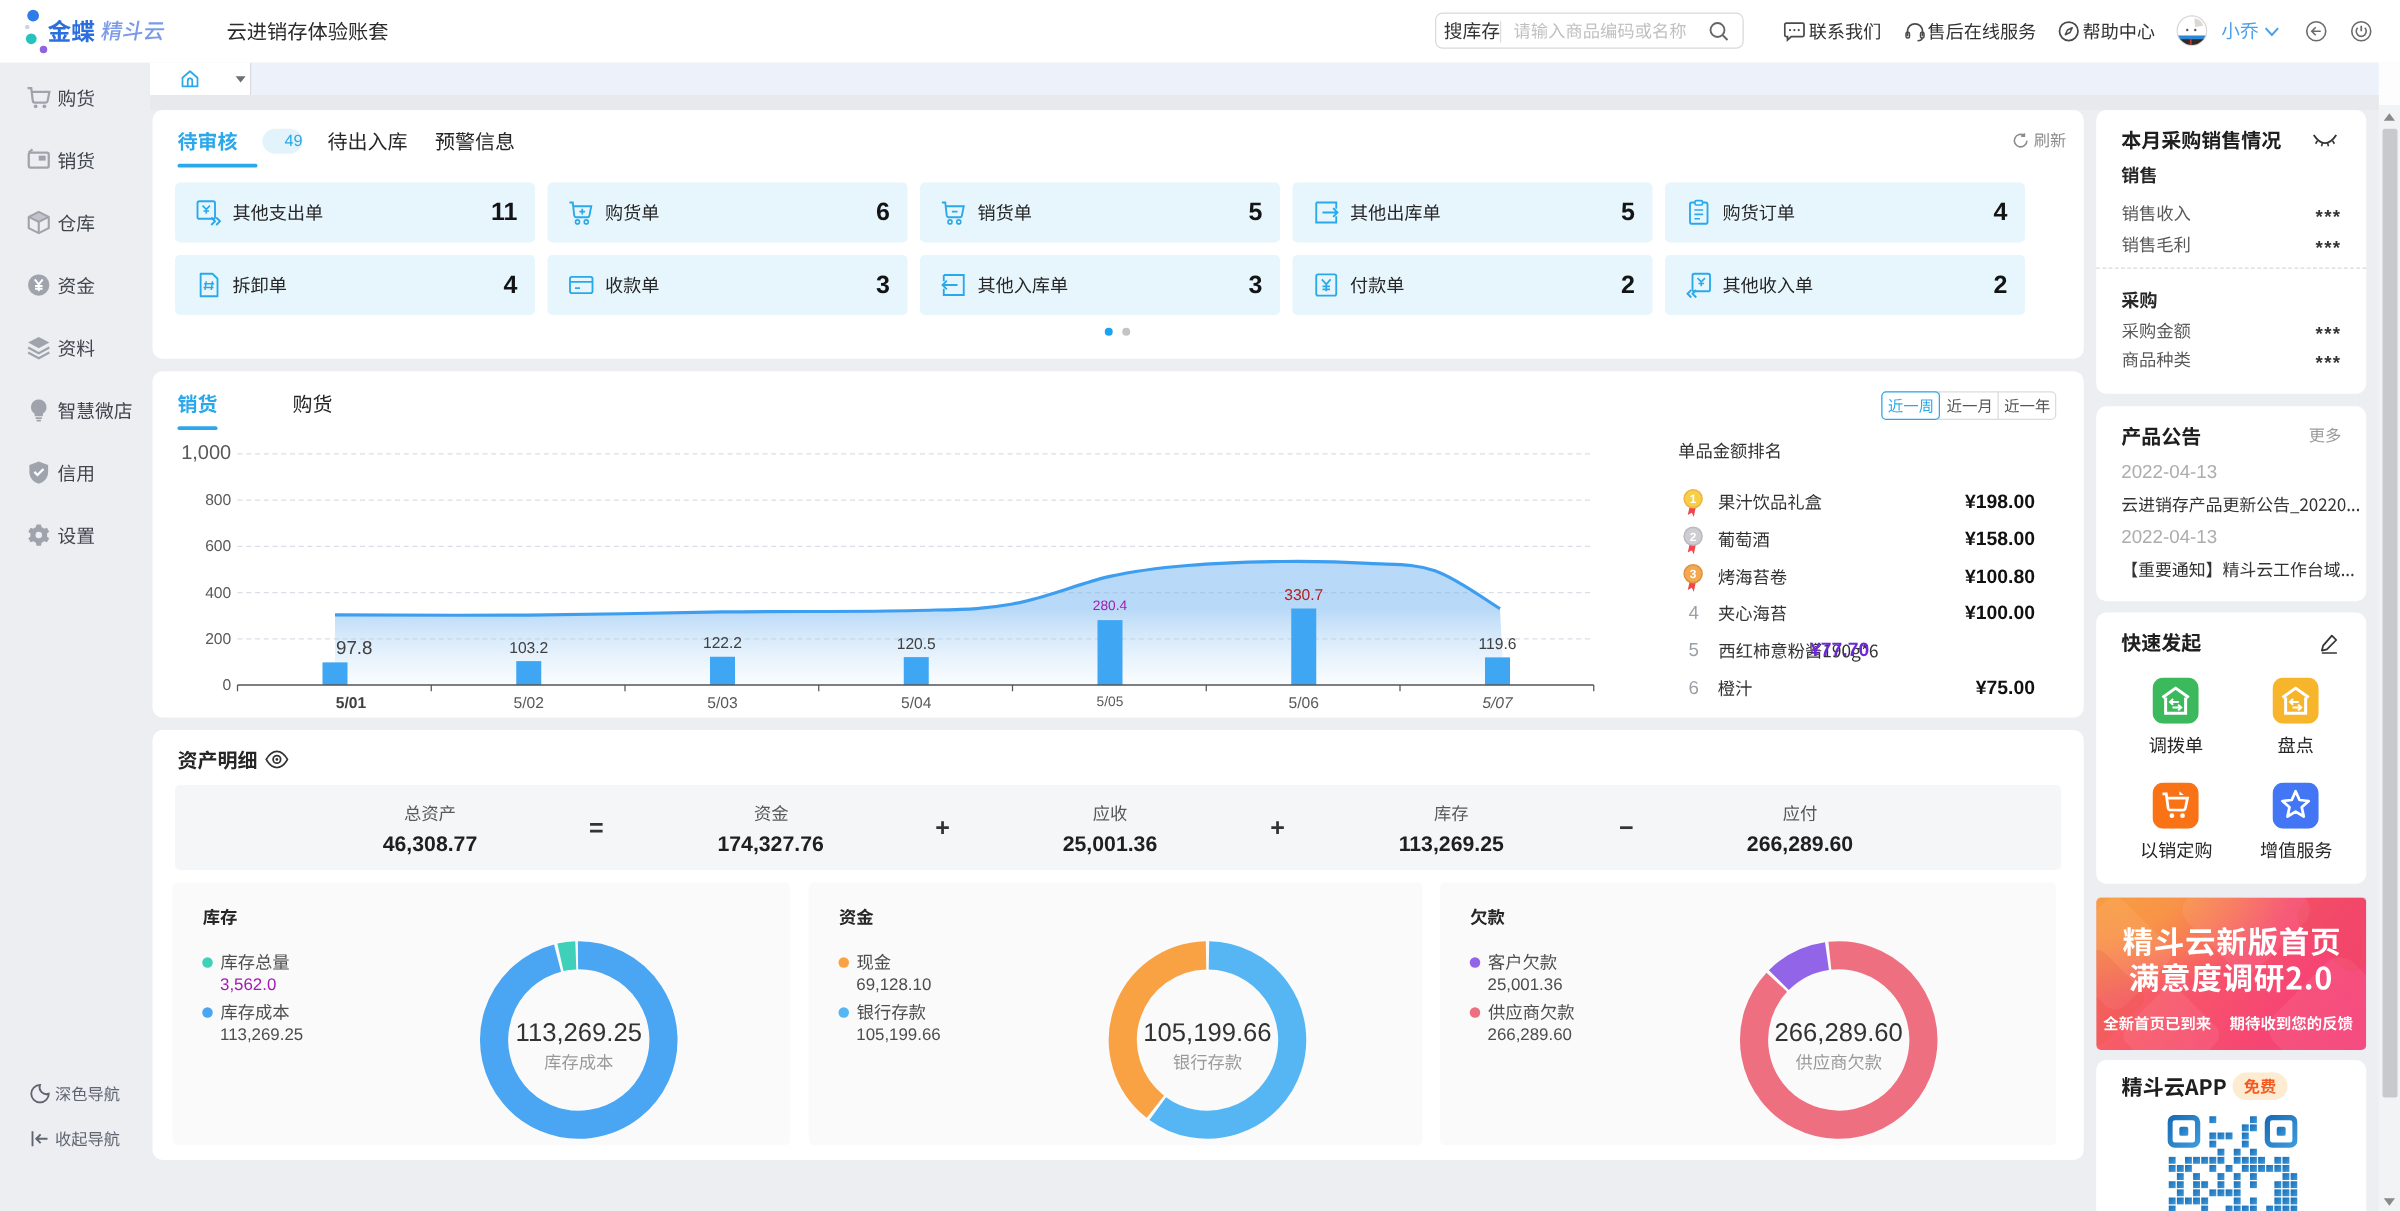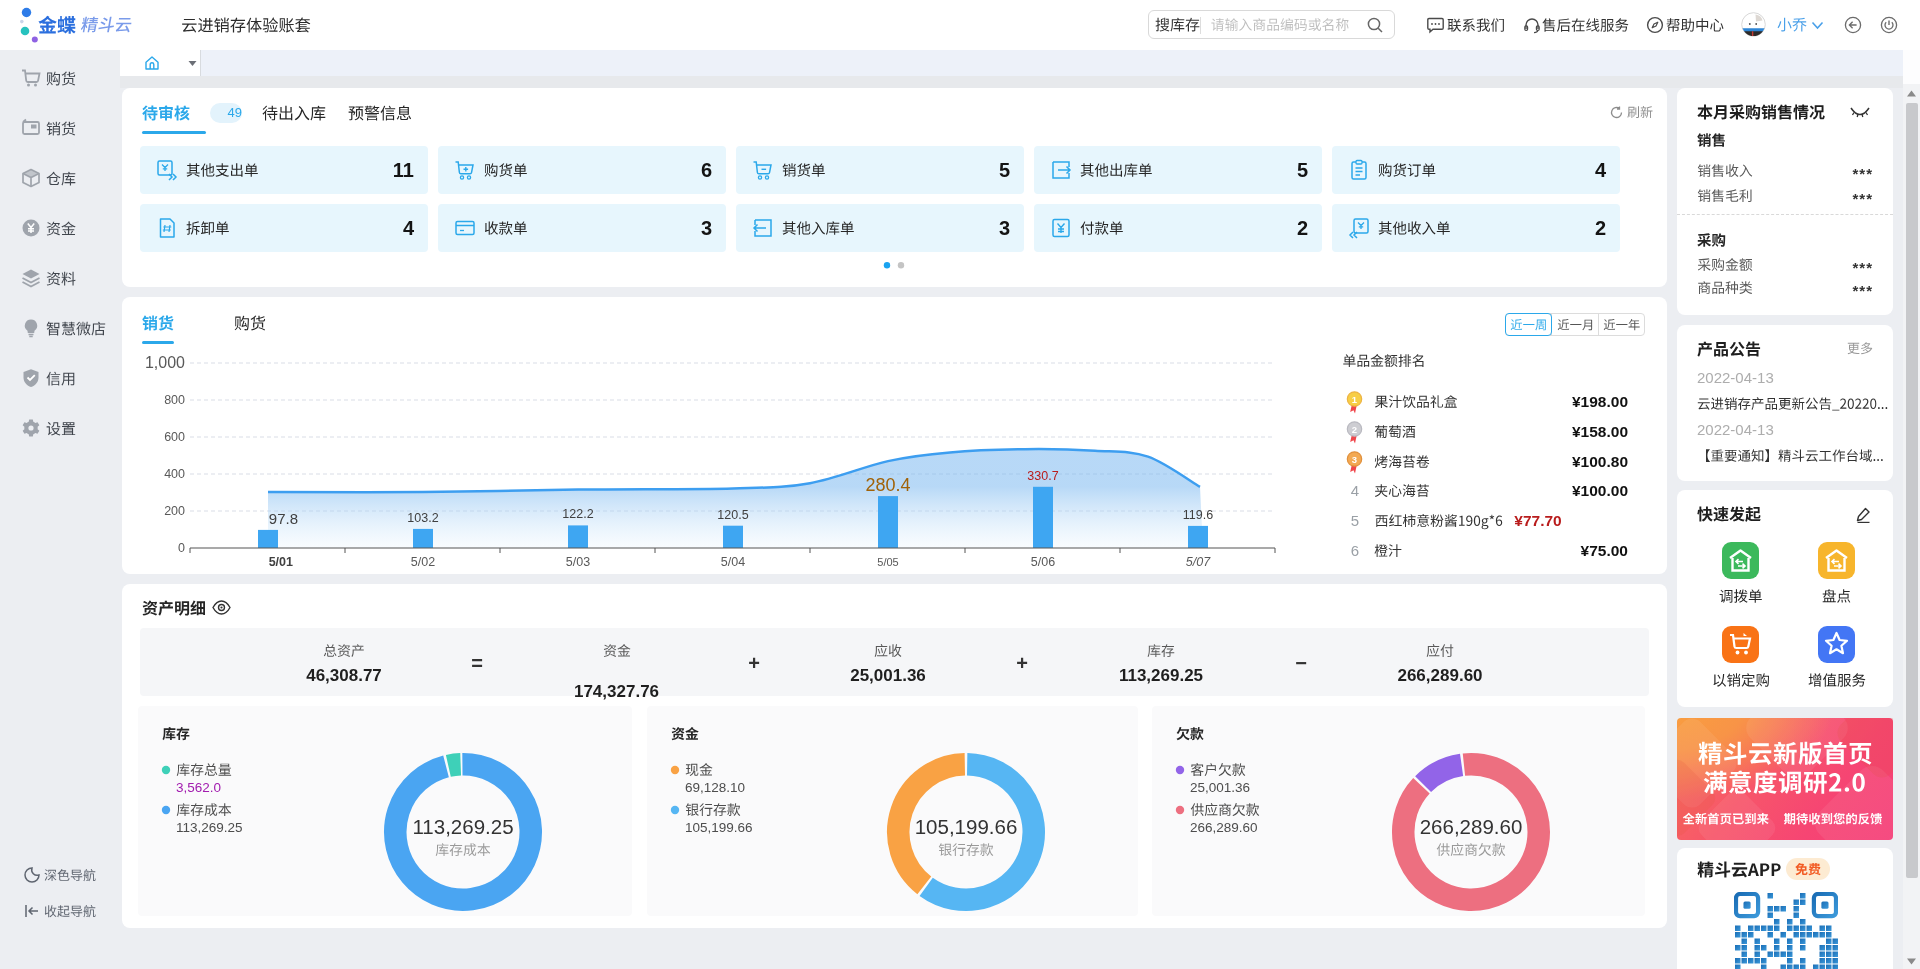--- a/index.html
+++ b/index.html
@@ -356,21 +356,21 @@
 <div style="position:absolute;left:398px;top:554px;width:50px;height:16px;line-height:16px;font-size:12.5px;color:#595959;text-align:center;">5/02</div>
 <div style="position:absolute;left:553px;top:554px;width:50px;height:16px;line-height:16px;font-size:12.5px;color:#595959;text-align:center;">5/03</div>
 <div style="position:absolute;left:708px;top:554px;width:50px;height:16px;line-height:16px;font-size:12.5px;color:#595959;text-align:center;">5/04</div>
 <div style="position:absolute;left:863px;top:554px;width:50px;height:16px;line-height:16px;font-size:11px;color:#595959;text-align:center;">5/05</div>
 <div style="position:absolute;left:1018px;top:554px;width:50px;height:16px;line-height:16px;font-size:12.5px;color:#595959;text-align:center;">5/06</div>
 <div style="position:absolute;left:1173px;top:554px;width:50px;height:16px;line-height:16px;font-size:12.5px;color:#595959;text-align:center;font-style:italic;">5/07</div>
 <div style="position:absolute;left:238px;top:510.90700000000004px;width:60px;height:16px;line-height:16px;font-size:15px;color:#404040;text-align:right;">97.8</div>
 <div style="position:absolute;left:393px;top:509.908px;width:60px;height:16px;line-height:16px;font-size:12.5px;color:#404040;text-align:center;">103.2</div>
 <div style="position:absolute;left:548px;top:506.39300000000003px;width:60px;height:16px;line-height:16px;font-size:12.5px;color:#404040;text-align:center;">122.2</div>
 <div style="position:absolute;left:703px;top:506.7075px;width:60px;height:16px;line-height:16px;font-size:12.5px;color:#404040;text-align:center;">120.5</div>
-<div style="position:absolute;left:858px;top:477.126px;width:60px;height:16px;line-height:16px;font-size:18px;color:#a16207;text-align:center;">280.4</div>
+<div style="position:absolute;left:858px;top:477.126px;width:60px;height:16px;line-height:16px;font-size:11px;color:#a21caf;text-align:center;">280.4</div>
 <div style="position:absolute;left:1013px;top:467.8205px;width:60px;height:16px;line-height:16px;font-size:12.5px;color:#b91c1c;text-align:center;">330.7</div>
 <div style="position:absolute;left:1168px;top:506.874px;width:60px;height:16px;line-height:16px;font-size:12.5px;color:#404040;text-align:center;">119.6</div>
 <svg style="position:absolute;left:1342.0px;top:352.0px;overflow:visible" width="86" height="18" viewBox="0 -14.0 86 18.2">
     <path fill="#333333" d="M3.1 -6.1H6.4V-4.6H3.1ZM7.5 -6.1H11V-4.6H7.5ZM3.1 -8.4H6.4V-7H3.1ZM7.5 -8.4H11V-7H7.5ZM9.9 -11.7C9.6 -11 9 -10 8.5 -9.3H5.1L5.7 -9.6C5.4 -10.2 4.8 -11.1 4.2 -11.7L3.3 -11.3C3.8 -10.7 4.4 -9.9 4.7 -9.3H2.1V-3.7H6.4V-2.4H0.8V-1.4H6.4V1.1H7.5V-1.4H13.3V-2.4H7.5V-3.7H12.1V-9.3H9.7C10.2 -9.9 10.6 -10.7 11.1 -11.3Z M18.2 -10.2H23.8V-7.5H18.2ZM17.2 -11.2V-6.5H24.9V-11.2ZM15.2 -5V1.1H16.2V0.4H19.1V1H20.1V-5ZM16.2 -0.7V-4H19.1V-0.7ZM21.7 -5V1.1H22.7V0.4H25.9V1H27V-5ZM22.7 -0.7V-4H25.9V-0.7Z M30.8 -3.1C31.3 -2.3 31.9 -1.1 32.1 -0.5L33 -0.9C32.8 -1.6 32.2 -2.6 31.6 -3.4ZM38.3 -3.4C37.9 -2.6 37.3 -1.5 36.8 -0.8L37.6 -0.5C38.1 -1.1 38.7 -2.1 39.3 -3ZM35 -11.9C33.7 -9.8 31.1 -8.2 28.4 -7.3C28.7 -7.1 29 -6.7 29.1 -6.3C29.9 -6.6 30.7 -7 31.4 -7.4V-6.6H34.4V-4.7H29.6V-3.7H34.4V-0.3H29V0.7H41.1V-0.3H35.5V-3.7H40.4V-4.7H35.5V-6.6H38.6V-7.5C39.4 -7 40.1 -6.7 40.9 -6.4C41 -6.7 41.4 -7.1 41.6 -7.3C39.5 -8 37 -9.4 35.6 -10.9L36 -11.5ZM38.4 -7.6H31.7C33 -8.3 34.1 -9.2 35 -10.2C36 -9.2 37.2 -8.3 38.4 -7.6Z M51.7 -6.9C51.6 -2.6 51.5 -0.6 48.4 0.4C48.6 0.6 48.8 0.9 48.9 1.2C52.2 -0 52.6 -2.3 52.6 -6.9ZM52.3 -1.2C53.3 -0.5 54.4 0.5 55 1.1L55.6 0.3C55 -0.2 53.8 -1.2 52.9 -1.8ZM49.4 -8.5V-1.9H50.3V-7.7H53.9V-2H54.8V-8.5H52.2C52.4 -9 52.6 -9.5 52.8 -10H55.3V-10.9H49.2V-10H51.8C51.7 -9.5 51.5 -9 51.3 -8.5ZM45 -11.5C45.2 -11.2 45.4 -10.8 45.6 -10.4H42.9V-8.3H43.8V-9.5H48V-8.3H49V-10.4H46.7C46.5 -10.8 46.2 -11.3 45.9 -11.7ZM43.8 -3.3V1H44.7V0.6H47.2V1H48.1V-3.3ZM44.7 -0.3V-2.4H47.2V-0.3ZM44.1 -5.8 45.1 -5.3C44.4 -4.7 43.5 -4.3 42.5 -4C42.7 -3.8 42.9 -3.3 43 -3C44 -3.4 45.1 -4 46 -4.8C46.9 -4.3 47.8 -3.8 48.3 -3.4L49 -4.1C48.5 -4.5 47.6 -5 46.7 -5.4C47.4 -6.1 48 -6.9 48.4 -7.8L47.9 -8.1L47.6 -8.1H45.5C45.7 -8.4 45.8 -8.7 45.9 -8.9L45 -9.1C44.6 -8.1 43.8 -7 42.6 -6.2C42.8 -6.1 43 -5.8 43.2 -5.6C43.9 -6.1 44.5 -6.7 44.9 -7.3H47.1C46.8 -6.8 46.4 -6.3 45.9 -5.9L44.8 -6.5Z M58.5 -11.8V-8.9H56.8V-8H58.5V-4.9L56.6 -4.4L56.8 -3.3L58.5 -3.8V-0.2C58.5 -0 58.5 0 58.3 0.1C58.2 0.1 57.6 0.1 57 0C57.2 0.3 57.3 0.7 57.3 1C58.2 1 58.7 1 59.1 0.8C59.4 0.7 59.6 0.4 59.6 -0.2V-4.1L61.2 -4.6L61.1 -5.6L59.6 -5.2V-8H61.1V-8.9H59.6V-11.8ZM61.3 -3.5V-2.6H63.7V1.1H64.7V-11.7H63.7V-9.4H61.6V-8.4H63.7V-6.5H61.7V-5.5H63.7V-3.5ZM66 -11.7V1.1H67V-2.5H69.5V-3.5H67V-5.5H69.2V-6.5H67V-8.4H69.3V-9.4H67V-11.7Z M73.7 -7.4C74.4 -6.9 75.2 -6.2 75.8 -5.7C74.2 -4.8 72.4 -4.2 70.7 -3.8C70.9 -3.6 71.1 -3.1 71.2 -2.9C72 -3 72.8 -3.3 73.5 -3.5V1.1H74.6V0.4H80.8V1.1H81.9V-4.8H76.3C78.6 -6 80.7 -7.7 81.8 -10L81.1 -10.4L80.9 -10.4H76C76.3 -10.8 76.6 -11.2 76.9 -11.6L75.7 -11.8C74.9 -10.5 73.3 -8.9 71 -7.8C71.2 -7.6 71.6 -7.3 71.7 -7C73 -7.7 74.1 -8.5 75.1 -9.4H80.3C79.4 -8.2 78.2 -7.1 76.8 -6.2C76.2 -6.8 75.2 -7.5 74.5 -8ZM80.8 -0.6H74.6V-3.8H80.8Z"></path>
   </svg>
 <svg class="abs" style="left:1344px;top:391.0px" width="22" height="23" viewBox="0 0 22 23">
     <path d="M8 13 L6.2 21 L9.5 19.2 L11 22.5 L13 13 Z" fill="#F0474C"></path>
     <circle cx="10.5" cy="8" r="7.2" fill="#F7CE46" stroke="#EDB344" stroke-width="1.2"></circle>
     <text x="10.5" y="11.5" font-size="9.5" font-weight="bold" fill="#fff" text-anchor="middle" font-family="Liberation Sans">1</text>
   </svg>
@@ -398,21 +398,21 @@
 <div style="position:absolute;left:1448px;top:452.6px;width:180px;height:18px;line-height:18px;font-size:15.5px;font-weight:bold;color:#111;text-align:right;">¥100.80</div>
 <div style="position:absolute;left:1344px;top:482.4px;width:22px;height:18px;line-height:18px;font-size:15px;color:#9AA0A6;text-align:center;">4</div>
 <svg style="position:absolute;left:1374.0px;top:482.4px;overflow:visible" width="58" height="18" viewBox="0 -14.0 58 18.2">
     <path fill="#333333" d="M2.5 -8C3 -7.2 3.5 -6 3.6 -5.3L4.6 -5.6C4.5 -6.3 4 -7.4 3.4 -8.3ZM10.3 -8.3C10 -7.5 9.3 -6.3 8.8 -5.6L9.6 -5.3C10.2 -6 10.8 -7.1 11.4 -8ZM6.5 -11.7V-9.7H1.3V-8.6H6.5C6.5 -7.3 6.4 -6.2 6.2 -5.1H0.8V-4.1H5.9C5.2 -2 3.7 -0.6 0.6 0.2C0.9 0.4 1.2 0.9 1.3 1.1C4.7 0.1 6.2 -1.5 7 -3.9C8.1 -1.4 9.9 0.3 12.7 1.1C12.8 0.8 13.1 0.3 13.4 0.1C10.8 -0.5 9 -2 8 -4.1H13.2V-5.1H7.3C7.5 -6.2 7.6 -7.4 7.6 -8.6H12.7V-9.7H7.6L7.6 -11.7Z M18.1 -7.9V-0.9C18.1 0.5 18.6 0.9 20.1 0.9C20.4 0.9 22.6 0.9 22.9 0.9C24.5 0.9 24.8 0.1 25 -2.6C24.7 -2.7 24.2 -2.9 24 -3.1C23.9 -0.6 23.7 -0.1 22.9 -0.1C22.4 -0.1 20.6 -0.1 20.2 -0.1C19.4 -0.1 19.2 -0.3 19.2 -0.9V-7.9ZM15.9 -6.8C15.7 -5.1 15.2 -2.9 14.6 -1.5L15.7 -1.1C16.3 -2.6 16.7 -4.9 16.9 -6.6ZM24.7 -6.8C25.4 -5.1 26.2 -2.9 26.5 -1.5L27.5 -1.9C27.2 -3.3 26.4 -5.5 25.6 -7.2ZM18.8 -10.6C20.1 -9.6 21.8 -8.3 22.6 -7.4L23.3 -8.2C22.5 -9.1 20.8 -10.4 19.5 -11.3Z M29.3 -10.8C30.2 -10.4 31.2 -9.8 31.8 -9.4L32.4 -10.2C31.8 -10.6 30.8 -11.2 29.9 -11.6ZM28.6 -6.8C29.4 -6.4 30.4 -5.8 30.9 -5.3L31.5 -6.1C31 -6.6 30 -7.1 29.2 -7.5ZM29 0.3 29.9 0.9C30.5 -0.4 31.2 -2.2 31.8 -3.7L30.9 -4.3C30.4 -2.6 29.6 -0.8 29 0.3ZM35.8 -6.6C36.4 -6.1 37 -5.5 37.4 -5H34.4L34.6 -7H39.5L39.4 -5H37.4L38 -5.4C37.7 -5.9 37 -6.5 36.4 -7ZM32 -5V-4H33.3C33.1 -2.9 32.9 -1.8 32.8 -0.9H39C38.9 -0.5 38.8 -0.2 38.7 -0.1C38.6 0.1 38.4 0.1 38.2 0.1C37.9 0.1 37.2 0.1 36.5 0.1C36.7 0.3 36.8 0.7 36.8 1C37.5 1 38.2 1 38.6 1C39 0.9 39.3 0.8 39.6 0.5C39.7 0.2 39.9 -0.2 40 -0.9H41.1V-1.8H40.2C40.2 -2.4 40.3 -3.1 40.3 -4H41.5V-5H40.4L40.5 -7.4C40.5 -7.5 40.5 -7.9 40.5 -7.9H33.8C33.7 -7 33.6 -6 33.4 -5ZM34.3 -4H39.3C39.3 -3.1 39.2 -2.4 39.2 -1.8H34ZM35.4 -3.6C36 -3.1 36.8 -2.3 37.1 -1.8L37.7 -2.3C37.4 -2.8 36.7 -3.5 36 -4ZM34.2 -11.8C33.7 -10.1 32.8 -8.5 31.8 -7.4C32.1 -7.3 32.5 -7 32.7 -6.9C33.3 -7.5 33.8 -8.3 34.2 -9.2H41.1V-10.2H34.7C34.9 -10.6 35.1 -11.1 35.2 -11.5Z M50.9 -11.8V-10.5H47.1V-11.8H46V-10.5H42.9V-9.5H46V-8.4H47.1V-9.5H50.9V-8.4H51.9V-9.5H55.2V-10.5H51.9V-11.8ZM44.6 -3.7V1.1H45.6V0.4H52.6V1.1H53.6V-3.7ZM45.6 -0.5V-2.7H52.6V-0.5ZM43.9 -4.4 44 -4.4C44.5 -4.6 45.3 -4.7 53 -5.1C53.4 -4.7 53.7 -4.4 53.9 -4L54.7 -4.7C54 -5.7 52.4 -7.1 51 -8.1L50.3 -7.5C50.9 -7.1 51.5 -6.5 52.1 -6L45.8 -5.6C46.9 -6.3 47.9 -7.2 48.9 -8.1L48 -8.7C46.8 -7.5 45.2 -6.3 44.7 -6C44.3 -5.7 43.9 -5.5 43.6 -5.4C43.8 -5.2 43.9 -4.6 43.9 -4.4Z"></path>
   </svg>
 <div style="position:absolute;left:1448px;top:482.4px;width:180px;height:18px;line-height:18px;font-size:15.5px;font-weight:bold;color:#111;text-align:right;">¥100.00</div>
 <div style="position:absolute;left:1344px;top:512.2px;width:22px;height:18px;line-height:18px;font-size:15px;color:#9AA0A6;text-align:center;">5</div>
 <svg style="position:absolute;left:1374.0px;top:512.2px;overflow:visible" width="132" height="18" viewBox="0 -14.0 132 18.2">
     <path fill="#333333" d="M0.8 -10.8V-9.8H5V-7.8H1.6V1.1H2.6V0.2H11.5V1H12.5V-7.8H9V-9.8H13.1V-10.8ZM2.6 -0.8V-3.4C2.8 -3.3 3.1 -2.9 3.2 -2.7C5.3 -3.7 5.9 -5.3 5.9 -6.8H8V-4.6C8 -3.5 8.2 -3.2 9.4 -3.2C9.6 -3.2 11 -3.2 11.3 -3.2H11.5V-0.8ZM2.6 -3.4V-6.8H5C4.9 -5.6 4.5 -4.3 2.6 -3.4ZM5.9 -7.8V-9.8H8V-7.8ZM9 -6.8H11.5V-4.2C11.4 -4.2 11.4 -4.2 11.2 -4.2C10.9 -4.2 9.7 -4.2 9.5 -4.2C9 -4.2 9 -4.2 9 -4.6Z M14.5 -0.7 14.7 0.4C16.1 0 17.9 -0.4 19.6 -0.7L19.5 -1.7C17.7 -1.3 15.8 -1 14.5 -0.7ZM14.8 -5.9C15.1 -6 15.4 -6.1 17.2 -6.3C16.6 -5.5 16 -4.8 15.7 -4.5C15.2 -4 14.9 -3.7 14.6 -3.6C14.7 -3.3 14.9 -2.8 14.9 -2.6C15.2 -2.7 15.8 -2.9 19.6 -3.5C19.6 -3.7 19.6 -4.1 19.6 -4.4L16.5 -3.9C17.7 -5.2 18.8 -6.7 19.8 -8.2L18.9 -8.8C18.6 -8.3 18.3 -7.8 17.9 -7.3L16 -7.1C16.9 -8.3 17.8 -9.9 18.5 -11.3L17.4 -11.8C16.8 -10.1 15.7 -8.3 15.3 -7.8C15 -7.4 14.7 -7 14.5 -7C14.6 -6.7 14.8 -6.2 14.8 -5.9ZM19.7 -0.8V0.2H27.4V-0.8H24.1V-9.4H27.1V-10.4H19.9V-9.4H23V-0.8Z M34 -7V-0.9H35.1V-6H36.9V1.1H37.9V-6H39.9V-2.1C39.9 -2 39.9 -1.9 39.7 -1.9C39.6 -1.9 39.1 -1.9 38.5 -1.9C38.6 -1.7 38.8 -1.2 38.8 -1C39.6 -1 40.2 -1 40.5 -1.1C40.9 -1.3 40.9 -1.6 40.9 -2.1V-7H37.9V-8.8H41.4V-9.8H38L38.2 -9.9C38 -10.4 37.5 -11.2 37.1 -11.8L36.1 -11.5C36.5 -11 36.9 -10.3 37.1 -9.8H33.5V-8.8H36.9V-7ZM30.6 -11.8V-9H28.6V-8.1H30.4C30.1 -6.1 29.3 -3.9 28.5 -2.6C28.7 -2.3 28.9 -1.8 29.1 -1.5C29.6 -2.5 30.2 -3.9 30.6 -5.5V1.1H31.6V-6.1C32 -5.3 32.5 -4.4 32.7 -3.9L33.3 -4.7C33.1 -5.2 32 -6.8 31.6 -7.5V-8.1H33.2V-9H31.6V-11.8Z M46.2 -2.1V-0.3C46.2 0.7 46.5 1 48 1C48.3 1 50.3 1 50.6 1C51.8 1 52.1 0.6 52.2 -1C51.9 -1 51.5 -1.1 51.3 -1.3C51.2 -0.1 51.1 0.1 50.5 0.1C50.1 0.1 48.4 0.1 48 0.1C47.3 0.1 47.2 0.1 47.2 -0.3V-2.1ZM52.4 -2C53.1 -1.2 53.9 -0.2 54.2 0.5L55 0.1C54.7 -0.6 53.9 -1.6 53.2 -2.3ZM44.5 -2.2C44.2 -1.4 43.6 -0.4 42.9 0.2L43.7 0.8C44.4 0.1 45 -1 45.4 -1.8ZM45.7 -4.5H52.4V-3.5H45.7ZM45.7 -6.2H52.4V-5.2H45.7ZM44.7 -6.9V-2.8H48.2L47.7 -2.4C48.5 -1.9 49.4 -1.2 49.9 -0.8L50.6 -1.4C50.1 -1.9 49.3 -2.4 48.6 -2.8H53.4V-6.9ZM46.7 -9.9H51.3C51.1 -9.5 50.8 -8.9 50.6 -8.5H47.3C47.2 -8.9 47 -9.4 46.7 -9.9ZM48.2 -11.6C48.4 -11.4 48.5 -11 48.7 -10.7H43.7V-9.9H46.6L45.8 -9.7C46 -9.3 46.2 -8.8 46.3 -8.5H43V-7.6H55.1V-8.5H51.7C51.9 -8.8 52.1 -9.3 52.3 -9.7L51.5 -9.9H54.3V-10.7H49.9C49.7 -11.1 49.4 -11.6 49.2 -11.9Z M67 -11.5 66.1 -11.3C66.6 -8.8 67.3 -7.1 68.8 -5.7C69 -6 69.3 -6.3 69.6 -6.5C68.2 -7.8 67.5 -9.2 67 -11.5ZM56.7 -10.6C57 -9.6 57.3 -8.4 57.4 -7.6L58.3 -7.8C58.1 -8.6 57.8 -9.8 57.5 -10.8ZM61 -10.9C60.8 -10 60.4 -8.6 60 -7.8L60.7 -7.5C61.1 -8.3 61.5 -9.6 61.9 -10.6ZM56.6 -6.9V-6H58.5C58.1 -4.5 57.2 -2.8 56.4 -1.8C56.6 -1.6 56.9 -1.1 57 -0.8C57.6 -1.6 58.3 -2.9 58.8 -4.3V1.1H59.8V-4.1C60.2 -3.5 60.8 -2.6 61.1 -2.2L61.7 -3C61.5 -3.4 60.2 -4.8 59.8 -5.3V-6H61.6V-6.5C61.8 -6.2 61.9 -5.8 62 -5.6C62.2 -5.7 62.3 -5.8 62.5 -6V-5.2H64.1C63.9 -2.6 63.1 -0.7 61.3 0.3C61.5 0.5 61.9 0.9 62 1.1C63.9 -0.2 64.8 -2.2 65.2 -5.2H67.2C67.1 -1.8 66.9 -0.5 66.6 -0.1C66.5 0 66.3 0.1 66.1 0.1C65.9 0.1 65.3 0 64.7 -0C64.9 0.3 65 0.7 65 1C65.6 1 66.2 1 66.6 1C67 0.9 67.2 0.8 67.5 0.5C67.9 0 68.1 -1.5 68.3 -5.7C68.3 -5.9 68.3 -6.2 68.3 -6.2H62.7C63.9 -7.5 64.6 -9.2 64.9 -11.3L64 -11.4C63.6 -9.4 62.9 -7.7 61.6 -6.6V-6.9H59.8V-11.8H58.8V-6.9Z M71.2 -10.8C71.8 -10.2 72.5 -9.4 72.8 -8.9L73.5 -9.4C73.2 -9.9 72.5 -10.7 71.9 -11.2ZM71.7 -4.2V1.1H72.7V0.5H81.3V1.1H82.3V-4.2H78.7V-4.9H83.2V-5.7H70.9V-4.9H75.2V-4.2ZM72.7 -0.1V-0.7H81.3V-0.1ZM72.7 -1.3V-3.4H75.2C75 -3 74.5 -2.5 72.9 -2.3C73.1 -2.1 73.3 -1.8 73.4 -1.7C75.3 -2 75.9 -2.7 76 -3.4H77.8V-2.8C77.8 -2.1 78.1 -1.9 79.1 -1.9C79.3 -1.9 80.8 -1.9 81.1 -1.9L81.3 -2V-1.3ZM76.1 -4.9H77.8V-4.2H76.1ZM81.3 -2.6C81.3 -2.5 81.2 -2.5 80.9 -2.5C80.7 -2.5 79.4 -2.5 79.2 -2.5C78.8 -2.5 78.7 -2.6 78.7 -2.8V-3.4H81.3ZM78.5 -11.8C77.9 -10.8 76.8 -9.7 75.6 -9C75.8 -8.8 76.1 -8.5 76.2 -8.3C76.9 -8.7 77.5 -9.3 78.1 -9.9H82C81.5 -9 80.7 -8.3 79.8 -7.9C79.4 -8.3 78.8 -8.9 78.4 -9.3L77.6 -8.9C78.1 -8.5 78.6 -8 78.9 -7.5C78 -7.2 76.9 -7.1 75.6 -7C75.8 -6.8 76 -6.3 76.1 -6.1C79.6 -6.5 82.2 -7.5 83.2 -10.5L82.7 -10.7L82.5 -10.7H78.8C79 -11 79.2 -11.2 79.4 -11.5ZM70.8 -7.3 71.2 -6.4C72.1 -6.9 73.3 -7.4 74.4 -7.9V-6.1H75.4V-11.7H74.4V-8.8C73.1 -8.2 71.7 -7.7 70.8 -7.3Z M85.2 0H90.9V-1.1H88.8V-10.3H87.8C87.3 -9.9 86.6 -9.7 85.7 -9.5V-8.7H87.5V-1.1H85.2Z M95.1 0.2C97 0.2 98.8 -1.4 98.8 -5.6C98.8 -8.8 97.3 -10.4 95.3 -10.4C93.7 -10.4 92.4 -9.1 92.4 -7.1C92.4 -5 93.5 -3.9 95.2 -3.9C96.1 -3.9 96.9 -4.4 97.6 -5.1C97.5 -2 96.3 -0.9 95 -0.9C94.3 -0.9 93.7 -1.2 93.3 -1.7L92.6 -0.9C93.2 -0.3 93.9 0.2 95.1 0.2ZM97.6 -6.2C96.9 -5.2 96.1 -4.8 95.4 -4.8C94.2 -4.8 93.6 -5.7 93.6 -7.1C93.6 -8.5 94.3 -9.5 95.3 -9.5C96.6 -9.5 97.4 -8.3 97.6 -6.2Z M103.4 0.2C105.4 0.2 106.6 -1.6 106.6 -5.2C106.6 -8.7 105.4 -10.4 103.4 -10.4C101.5 -10.4 100.2 -8.7 100.2 -5.2C100.2 -1.6 101.5 0.2 103.4 0.2ZM103.4 -0.9C102.3 -0.9 101.5 -2.2 101.5 -5.2C101.5 -8.2 102.3 -9.4 103.4 -9.4C104.6 -9.4 105.4 -8.2 105.4 -5.2C105.4 -2.2 104.6 -0.9 103.4 -0.9Z M111.2 3.5C113.5 3.5 115 2.3 115 0.9C115 -0.4 114.1 -0.9 112.4 -0.9H110.9C109.8 -0.9 109.5 -1.3 109.5 -1.8C109.5 -2.2 109.7 -2.4 110 -2.7C110.4 -2.5 110.8 -2.4 111.1 -2.4C112.7 -2.4 113.9 -3.4 113.9 -5.1C113.9 -5.7 113.7 -6.3 113.3 -6.6H114.9V-7.6H112.2C112 -7.7 111.6 -7.8 111.1 -7.8C109.6 -7.8 108.3 -6.7 108.3 -5.1C108.3 -4.2 108.8 -3.4 109.3 -3V-3C108.9 -2.7 108.5 -2.2 108.5 -1.6C108.5 -1 108.8 -0.6 109.1 -0.3V-0.3C108.4 0.2 108 0.8 108 1.5C108 2.8 109.3 3.5 111.2 3.5ZM111.1 -3.3C110.3 -3.3 109.5 -4 109.5 -5.1C109.5 -6.2 110.3 -6.9 111.1 -6.9C112.1 -6.9 112.8 -6.2 112.8 -5.1C112.8 -4 112 -3.3 111.1 -3.3ZM111.3 2.6C110 2.6 109.1 2.1 109.1 1.3C109.1 0.9 109.4 0.4 109.9 0C110.2 0.1 110.6 0.1 110.9 0.1H112.2C113.2 0.1 113.7 0.4 113.7 1.1C113.7 1.9 112.8 2.6 111.3 2.6Z M117.4 -6.6 118.5 -7.9 119.6 -6.6 120.2 -7 119.3 -8.5 120.8 -9.1 120.6 -9.9 119 -9.5 118.8 -11.1H118.1L117.9 -9.5L116.4 -9.9L116.1 -9.1L117.6 -8.5L116.7 -7Z M126 0.2C127.6 0.2 128.9 -1.2 128.9 -3.1C128.9 -5.3 127.8 -6.4 126.1 -6.4C125.3 -6.4 124.4 -5.9 123.7 -5.1C123.8 -8.3 124.9 -9.4 126.4 -9.4C127 -9.4 127.6 -9.1 128 -8.6L128.7 -9.4C128.2 -10 127.4 -10.4 126.3 -10.4C124.3 -10.4 122.5 -8.9 122.5 -4.9C122.5 -1.5 124 0.2 126 0.2ZM123.8 -4.1C124.4 -5.1 125.2 -5.4 125.8 -5.4C127.1 -5.4 127.7 -4.5 127.7 -3.1C127.7 -1.8 126.9 -0.8 126 -0.8C124.7 -0.8 123.9 -2 123.8 -4.1Z"></path>
   </svg>
-<div style="position:absolute;left:1448px;top:512.2px;width:180px;height:18px;line-height:18px;font-size:15.5px;font-weight:bold;color:#b91c1c;text-align:center;">¥77.70</div>
+<div style="position:absolute;left:1448px;top:512.2px;width:180px;height:18px;line-height:18px;font-size:15.5px;font-weight:bold;color:#6d28d9;text-align:left;">¥77.70</div>
 <div style="position:absolute;left:1344px;top:542.0px;width:22px;height:18px;line-height:18px;font-size:15px;color:#9AA0A6;text-align:center;">6</div>
 <svg style="position:absolute;left:1374.0px;top:542.0px;overflow:visible" width="30" height="18" viewBox="0 -14.0 30 18.2">
     <path fill="#333333" d="M7 -5.2H11.1V-3.6H7ZM6 -6V-2.8H12.1V-6ZM2.5 -11.8V-9.1H0.8V-8.1H2.5C2.1 -6.2 1.2 -3.9 0.4 -2.8C0.5 -2.5 0.8 -2.1 0.9 -1.8C1.5 -2.7 2.1 -4.2 2.5 -5.7V1.1H3.5V-5.9C3.9 -5.2 4.3 -4.4 4.5 -3.9L5.1 -4.7C4.9 -5.1 3.9 -6.7 3.5 -7.3V-8.1H4.8V-9.1H3.5V-11.8ZM5 -9.1C5.4 -8.8 5.9 -8.4 6.3 -8C5.8 -7.3 5.1 -6.7 4.5 -6.4C4.7 -6.2 5 -5.9 5.1 -5.6C5.8 -6.1 6.5 -6.7 7.1 -7.6V-7H10.8V-7.9H7.3C7.9 -8.8 8.4 -9.8 8.6 -11L8 -11.3L7.9 -11.2H5.3V-10.3H7.5C7.3 -9.8 7.1 -9.3 6.8 -8.8C6.4 -9.1 5.9 -9.5 5.5 -9.7ZM6.5 -2.3C6.8 -1.7 7.1 -0.8 7.2 -0.2L8.2 -0.5C8.1 -1.1 7.8 -2 7.4 -2.6ZM10.5 -2.7C10.3 -1.9 9.8 -0.9 9.4 -0.2H4.6V0.7H13.3V-0.2H10.5C10.8 -0.9 11.2 -1.6 11.6 -2.4ZM10.1 -11.7 9.2 -11.5C10.2 -8.2 11.4 -6.7 13 -5.6C13.1 -5.9 13.4 -6.2 13.6 -6.4C13 -6.8 12.4 -7.3 11.9 -8C12.3 -8.2 12.9 -8.6 13.4 -9L12.7 -9.7C12.4 -9.4 11.9 -8.9 11.4 -8.6C11.3 -8.9 11.1 -9.2 10.9 -9.5C11.4 -9.8 11.9 -10.2 12.4 -10.6L11.7 -11.3C11.4 -11 11 -10.6 10.6 -10.2C10.4 -10.7 10.2 -11.2 10.1 -11.7Z M15.3 -10.9C16.2 -10.4 17.5 -9.7 18.1 -9.3L18.7 -10.1C18 -10.6 16.8 -11.2 15.9 -11.6ZM14.5 -7.1C15.5 -6.7 16.7 -6 17.3 -5.6L17.9 -6.5C17.3 -6.9 16 -7.5 15.1 -7.9ZM15.1 0.2 15.9 0.9C16.8 -0.4 17.8 -2.1 18.5 -3.6L17.7 -4.3C16.9 -2.7 15.8 -0.9 15.1 0.2ZM22.4 -11.7V-6.9H18.5V-5.8H22.4V1.1H23.5V-5.8H27.5V-6.9H23.5V-11.7Z"></path>
   </svg>
 <div style="position:absolute;left:1448px;top:542.0px;width:180px;height:18px;line-height:18px;font-size:15.5px;font-weight:bold;color:#111;text-align:right;">¥75.00</div>
 <svg style="position:absolute;left:142.0px;top:597.5px;overflow:visible" width="66" height="21" viewBox="0 -16.0 66 20.8">
     <path fill="#262626" d="M1.1 -11.9C2.3 -11.4 3.7 -10.7 4.4 -10.1L5.4 -11.6C4.6 -12.1 3.2 -12.8 2.1 -13.2ZM0.7 -8.3 1.3 -6.5C2.6 -7 4.2 -7.5 5.7 -8.1L5.4 -9.7C3.7 -9.2 1.9 -8.6 0.7 -8.3ZM2.6 -6V-1.6H4.5V-4.3H11.6V-1.8H13.6V-6ZM7.1 -3.8C6.6 -1.8 5.6 -0.7 0.5 -0.1C0.8 0.3 1.2 1 1.4 1.5C7 0.7 8.4 -1 9 -3.8ZM8.1 -0.8C10 -0.2 12.7 0.8 14 1.4L15.2 -0.1C13.7 -0.8 11 -1.7 9.2 -2.1ZM7.4 -13.5C7.1 -12.3 6.3 -11.1 5 -10.1C5.5 -9.9 6.1 -9.3 6.4 -8.9C7.1 -9.5 7.6 -10.1 8.1 -10.8H9.3C8.9 -9.4 8 -8.1 5.3 -7.4C5.7 -7.1 6.1 -6.4 6.3 -6C8.4 -6.7 9.6 -7.6 10.4 -8.8C11.3 -7.6 12.6 -6.7 14.2 -6.2C14.5 -6.6 15 -7.3 15.3 -7.7C13.4 -8.1 11.9 -9 11.1 -10.4L11.2 -10.8H12.8C12.6 -10.4 12.4 -10 12.3 -9.6L14 -9.2C14.4 -9.9 14.8 -11 15.1 -12L13.7 -12.3L13.4 -12.2H8.8C9 -12.5 9.1 -12.9 9.2 -13.2Z M22.4 -13.2C22.7 -12.8 23 -12.4 23.2 -11.9H17.6V-10.1H21.3L19.9 -9.5C20.4 -8.9 20.8 -8.2 21.1 -7.6H17.8V-5.3C17.8 -3.7 17.6 -1.4 16.4 0.3C16.8 0.5 17.7 1.2 18 1.6C19.5 -0.3 19.8 -3.3 19.8 -5.3V-5.7H31V-7.6H27.6L28.9 -9.4L26.8 -10.1C26.5 -9.3 26 -8.3 25.6 -7.6H21.9L23 -8C22.7 -8.6 22.2 -9.5 21.7 -10.1H30.6V-11.9H25.4C25.2 -12.4 24.8 -13.2 24.4 -13.7Z M36.9 -7V-4.6H34.9V-7ZM36.9 -8.7H34.9V-11H36.9ZM33.1 -12.7V-1.5H34.9V-2.9H38.7V-12.7ZM45.2 -11.2V-9.1H41.7V-11.2ZM39.8 -12.9V-7.2C39.8 -4.7 39.6 -1.7 36.9 0.3C37.3 0.5 38 1.2 38.3 1.6C40.1 0.2 41 -1.7 41.4 -3.6H45.2V-0.8C45.2 -0.5 45.1 -0.4 44.8 -0.4C44.5 -0.4 43.5 -0.4 42.7 -0.4C42.9 0 43.2 0.9 43.3 1.4C44.7 1.4 45.6 1.4 46.2 1.1C46.8 0.8 47.1 0.2 47.1 -0.8V-12.9ZM45.2 -7.4V-5.3H41.6C41.7 -6 41.7 -6.6 41.7 -7.1V-7.4Z M48.5 -1.2 48.8 0.7C50.4 0.4 52.5 0 54.5 -0.4L54.4 -2.1C52.2 -1.7 50 -1.4 48.5 -1.2ZM54.8 -12.8V-8.9L53.3 -9.9C53.1 -9.5 52.8 -9.1 52.6 -8.7L50.9 -8.6C51.9 -9.8 52.8 -11.4 53.5 -12.9L51.6 -13.7C50.9 -11.8 49.8 -9.9 49.4 -9.4C49 -8.8 48.7 -8.5 48.3 -8.4C48.6 -7.9 48.9 -7 49 -6.6C49.2 -6.8 49.7 -6.8 51.3 -7C50.7 -6.2 50.1 -5.6 49.8 -5.4C49.3 -4.8 48.9 -4.5 48.5 -4.4C48.7 -4 49 -3.1 49.1 -2.7C49.5 -2.9 50.2 -3.1 54.4 -3.8C54.4 -4.2 54.3 -4.9 54.3 -5.4L51.7 -5.1C52.8 -6.2 53.9 -7.4 54.8 -8.7V1.1H56.5V0.2H61.2V1H63V-12.8ZM58 -1.6H56.5V-5.2H58ZM59.7 -1.6V-5.2H61.2V-1.6ZM58 -7H56.5V-10.9H58ZM59.7 -7V-10.9H61.2V-7Z"></path>
   </svg>
 <svg class="abs" style="left:212px;top:600px" width="19" height="15" viewBox="0 0 19 15">
     <path d="M1 7.5 C3.5 3 6.5 1 9.5 1 C12.5 1 15.5 3 18 7.5 C15.5 12 12.5 14 9.5 14 C6.5 14 3.5 12 1 7.5 Z" fill="none" stroke="#333" stroke-width="1.4"></path>
@@ -420,21 +420,21 @@
     <circle cx="9.5" cy="7.5" r="1.1" fill="#333"></circle>
   </svg>
 <div style="position:absolute;left:140px;top:627.5px;width:1509px;height:68px;background:#F5F6F8;border-radius:4px;"></div>
 <svg style="position:absolute;left:323.0px;top:641.5px;overflow:visible" width="44" height="18" viewBox="0 -14.0 44 18.2">
     <path fill="#595959" d="M10.6 -3C11.4 -2 12.2 -0.7 12.6 0.1L13.4 -0.4C13.1 -1.3 12.2 -2.5 11.4 -3.5ZM5.8 -3.8C6.7 -3.1 7.8 -2.1 8.3 -1.5L9.1 -2.1C8.5 -2.8 7.4 -3.7 6.5 -4.4ZM3.9 -3.4V-0.5C3.9 0.7 4.4 1 6 1C6.4 1 8.8 1 9.2 1C10.5 1 10.8 0.6 11 -1C10.7 -1.1 10.2 -1.3 10 -1.4C9.9 -0.2 9.8 0 9.1 0C8.6 0 6.5 0 6.1 0C5.2 0 5 -0.1 5 -0.5V-3.4ZM1.9 -3.1C1.7 -2.1 1.2 -0.8 0.6 -0.1L1.6 0.3C2.2 -0.5 2.7 -1.8 2.9 -3ZM3.7 -7.9H10.3V-5.5H3.7ZM2.6 -8.9V-4.5H11.5V-8.9H9.2C9.7 -9.6 10.2 -10.5 10.7 -11.3L9.6 -11.7C9.2 -10.9 8.6 -9.7 8.1 -8.9H5.2L6 -9.4C5.8 -10 5.1 -11 4.5 -11.7L3.6 -11.3C4.2 -10.6 4.8 -9.6 5 -8.9Z M15.2 -10.5C16.2 -10.2 17.5 -9.5 18.1 -9L18.7 -9.8C18 -10.3 16.7 -10.9 15.7 -11.3ZM14.7 -6.9 15 -6C16.1 -6.3 17.6 -6.8 18.9 -7.3L18.7 -8.2C17.2 -7.7 15.7 -7.2 14.7 -6.9ZM16.5 -5.2V-1.3H17.6V-4.2H24.5V-1.4H25.6V-5.2ZM20.6 -3.8C20.2 -1.5 19.1 -0.3 14.7 0.3C14.9 0.5 15.1 0.9 15.2 1.1C19.9 0.5 21.2 -1 21.7 -3.8ZM21.2 -1.1C23 -0.5 25.3 0.4 26.5 1.1L27.1 0.2C25.9 -0.4 23.5 -1.3 21.8 -1.8ZM20.8 -11.7C20.4 -10.7 19.7 -9.5 18.6 -8.7C18.8 -8.6 19.1 -8.3 19.3 -8C19.9 -8.5 20.4 -9.1 20.8 -9.6H22.4C22 -8.2 21.1 -6.9 18.6 -6.2C18.8 -6 19 -5.7 19.1 -5.5C21.1 -6 22.2 -7 22.8 -8.1C23.7 -6.9 25.1 -6 26.7 -5.6C26.8 -5.8 27.1 -6.2 27.3 -6.4C25.6 -6.8 24 -7.7 23.3 -8.9C23.3 -9.1 23.4 -9.4 23.5 -9.6H25.6C25.4 -9.2 25.1 -8.7 24.9 -8.4L25.8 -8.1C26.2 -8.7 26.6 -9.5 27 -10.3L26.2 -10.5L26 -10.5H21.3C21.5 -10.8 21.6 -11.2 21.8 -11.6Z M31.7 -8.6C32.1 -7.9 32.7 -7.1 32.9 -6.5L33.8 -7C33.6 -7.5 33.1 -8.3 32.6 -8.9ZM37.6 -8.9C37.4 -8.2 36.9 -7.2 36.5 -6.5H29.7V-4.6C29.7 -3.1 29.6 -1 28.5 0.5C28.7 0.6 29.2 1 29.4 1.2C30.6 -0.4 30.8 -2.9 30.8 -4.5V-5.5H41V-6.5H37.6C38 -7.1 38.4 -7.8 38.8 -8.5ZM34 -11.5C34.3 -11.1 34.6 -10.5 34.8 -10.1H29.5V-9.1H40.6V-10.1H36L36 -10.1C35.9 -10.6 35.4 -11.3 35 -11.8Z"></path>
   </svg>
 <div style="position:absolute;left:234px;top:666px;width:220px;height:20px;line-height:20px;font-size:17px;font-weight:bold;color:#1F1F1F;text-align:center;">46,308.77</div>
 <svg style="position:absolute;left:602.5px;top:641.5px;overflow:visible" width="30" height="18" viewBox="0 -14.0 30 18.2">
     <path fill="#595959" d="M1.2 -10.5C2.2 -10.2 3.5 -9.5 4.1 -9L4.7 -9.8C4 -10.3 2.7 -10.9 1.7 -11.3ZM0.7 -6.9 1 -6C2.1 -6.3 3.6 -6.8 4.9 -7.3L4.7 -8.2C3.2 -7.7 1.7 -7.2 0.7 -6.9ZM2.5 -5.2V-1.3H3.6V-4.2H10.5V-1.4H11.6V-5.2ZM6.6 -3.8C6.2 -1.5 5.1 -0.3 0.7 0.3C0.9 0.5 1.1 0.9 1.2 1.1C5.9 0.5 7.2 -1 7.7 -3.8ZM7.2 -1.1C9 -0.5 11.3 0.4 12.5 1.1L13.1 0.2C11.9 -0.4 9.5 -1.3 7.8 -1.8ZM6.8 -11.7C6.4 -10.7 5.7 -9.5 4.5 -8.7C4.8 -8.6 5.1 -8.3 5.3 -8C5.9 -8.5 6.4 -9.1 6.8 -9.6H8.4C8 -8.2 7.1 -6.9 4.6 -6.2C4.8 -6 5 -5.7 5.1 -5.5C7.1 -6 8.2 -7 8.8 -8.1C9.7 -6.9 11.1 -6 12.7 -5.6C12.8 -5.8 13.1 -6.2 13.3 -6.4C11.6 -6.8 10 -7.7 9.3 -8.9C9.3 -9.1 9.4 -9.4 9.5 -9.6H11.6C11.4 -9.2 11.1 -8.7 10.9 -8.4L11.8 -8.1C12.2 -8.7 12.6 -9.5 13 -10.3L12.2 -10.5L12 -10.5H7.3C7.5 -10.8 7.6 -11.2 7.8 -11.6Z M16.8 -3.1C17.3 -2.3 17.9 -1.1 18.1 -0.5L19 -0.9C18.8 -1.6 18.2 -2.6 17.6 -3.4ZM24.3 -3.4C23.9 -2.6 23.3 -1.5 22.8 -0.8L23.6 -0.5C24.1 -1.1 24.7 -2.1 25.3 -3ZM21 -11.9C19.7 -9.8 17.1 -8.2 14.4 -7.3C14.7 -7.1 15 -6.7 15.1 -6.3C15.9 -6.6 16.7 -7 17.4 -7.4V-6.6H20.4V-4.7H15.6V-3.7H20.4V-0.3H15V0.7H27.1V-0.3H21.5V-3.7H26.4V-4.7H21.5V-6.6H24.6V-7.5C25.4 -7 26.1 -6.7 26.9 -6.4C27 -6.7 27.4 -7.1 27.6 -7.3C25.5 -8 23 -9.4 21.6 -10.9L22 -11.5ZM24.4 -7.6H17.7C19 -8.3 20.1 -9.2 21 -10.2C22 -9.2 23.2 -8.3 24.4 -7.6Z"></path>
   </svg>
-<div style="position:absolute;left:506.5px;top:666px;width:220px;height:20px;line-height:20px;font-size:17px;font-weight:bold;color:#1F1F1F;text-align:center;margin-top:16px;">174,327.76</div>
+<div style="position:absolute;left:506.5px;top:666px;width:220px;height:20px;line-height:20px;font-size:17px;font-weight:bold;color:#1F1F1F;text-align:center;">174,327.76</div>
 <svg style="position:absolute;left:874.0px;top:641.5px;overflow:visible" width="30" height="18" viewBox="0 -14.0 30 18.2">
     <path fill="#595959" d="M3.7 -6.9C4.3 -5.3 4.9 -3.3 5.2 -2L6.2 -2.5C5.9 -3.8 5.2 -5.7 4.6 -7.2ZM6.7 -7.6C7.2 -6.1 7.7 -4.1 7.9 -2.8L8.9 -3.1C8.7 -4.4 8.2 -6.4 7.7 -7.9ZM6.6 -11.6C6.8 -11.1 7.1 -10.5 7.3 -10H1.7V-6.1C1.7 -4.1 1.6 -1.4 0.5 0.6C0.8 0.7 1.2 1 1.4 1.2C2.6 -0.9 2.8 -4 2.8 -6.1V-9H13.2V-10H8.5C8.3 -10.5 7.9 -11.3 7.6 -11.9ZM2.9 -0.5V0.5H13.4V-0.5H9.6C10.9 -2.7 11.9 -5.3 12.6 -7.6L11.5 -8C10.9 -5.6 9.9 -2.7 8.5 -0.5Z M22.2 -8H25.3C25 -6.3 24.5 -4.7 23.8 -3.5C23.1 -4.8 22.6 -6.2 22.2 -7.8ZM22.1 -11.8C21.7 -9.3 20.9 -7 19.7 -5.6C20 -5.4 20.3 -4.9 20.5 -4.7C20.9 -5.2 21.3 -5.9 21.6 -6.5C22 -5.1 22.6 -3.7 23.3 -2.5C22.5 -1.3 21.4 -0.4 20 0.3C20.2 0.5 20.5 0.9 20.6 1.1C22 0.4 23 -0.5 23.9 -1.6C24.7 -0.5 25.6 0.4 26.8 1.1C26.9 0.8 27.3 0.4 27.5 0.2C26.3 -0.4 25.3 -1.3 24.5 -2.5C25.4 -4 25.9 -5.8 26.3 -8H27.4V-9H22.6C22.8 -9.8 23 -10.7 23.2 -11.6ZM15.3 -1.4C15.6 -1.6 16 -1.8 18.5 -2.8V1.1H19.6V-11.6H18.5V-3.8L16.4 -3.1V-10.2H15.3V-3.3C15.3 -2.8 15.1 -2.5 14.9 -2.4C15 -2.1 15.2 -1.7 15.3 -1.4Z"></path>
   </svg>
 <div style="position:absolute;left:778px;top:666px;width:220px;height:20px;line-height:20px;font-size:17px;font-weight:bold;color:#1F1F1F;text-align:center;">25,001.36</div>
 <svg style="position:absolute;left:1147.0px;top:641.5px;overflow:visible" width="30" height="18" viewBox="0 -14.0 30 18.2">
     <path fill="#595959" d="M4.5 -3.4C4.7 -3.5 5.2 -3.6 5.9 -3.6H8.3V-2H3.2V-1H8.3V1.1H9.3V-1H13.4V-2H9.3V-3.6H12.4V-4.6H9.3V-6H8.3V-4.6H5.6C6.1 -5.2 6.5 -6 6.9 -6.7H12.8V-7.7H7.4L7.8 -8.7L6.7 -9.1C6.6 -8.6 6.4 -8.1 6.2 -7.7H3.6V-6.7H5.8C5.4 -6 5.1 -5.5 5 -5.3C4.7 -4.8 4.4 -4.5 4.2 -4.5C4.3 -4.2 4.5 -3.6 4.5 -3.4ZM6.6 -11.5C6.8 -11.2 7 -10.7 7.2 -10.3H1.7V-6.3C1.7 -4.3 1.6 -1.4 0.4 0.6C0.7 0.7 1.1 1 1.3 1.2C2.5 -0.9 2.7 -4.1 2.7 -6.3V-9.4H13.3V-10.3H8.4C8.2 -10.8 7.9 -11.3 7.6 -11.8Z M22.6 -4.9V-3.7H18.7V-2.7H22.6V-0.1C22.6 0.1 22.5 0.1 22.3 0.1C22 0.1 21.2 0.1 20.3 0.1C20.4 0.4 20.6 0.8 20.6 1.1C21.8 1.1 22.6 1.1 23.1 1C23.5 0.8 23.6 0.5 23.6 -0.1V-2.7H27.4V-3.7H23.6V-4.5C24.7 -5.2 25.8 -6 26.5 -6.9L25.8 -7.4L25.6 -7.4H19.9V-6.4H24.7C24.1 -5.8 23.3 -5.2 22.6 -4.9ZM19.4 -11.8C19.2 -11.2 19 -10.5 18.8 -9.9H14.9V-8.9H18.4C17.4 -7 16.1 -5.2 14.4 -4C14.6 -3.7 14.9 -3.3 15 -3C15.6 -3.5 16.1 -3.9 16.6 -4.5V1.1H17.7V-5.8C18.4 -6.7 19 -7.8 19.5 -8.9H27.1V-9.9H19.9C20.1 -10.4 20.3 -11 20.5 -11.5Z"></path>
   </svg>
 <div style="position:absolute;left:1051px;top:666px;width:220px;height:20px;line-height:20px;font-size:17px;font-weight:bold;color:#1F1F1F;text-align:center;">113,269.25</div>
 <svg style="position:absolute;left:1426.0px;top:641.5px;overflow:visible" width="30" height="18" viewBox="0 -14.0 30 18.2">
     <path fill="#595959" d="M3.7 -6.9C4.3 -5.3 4.9 -3.3 5.2 -2L6.2 -2.5C5.9 -3.8 5.2 -5.7 4.6 -7.2ZM6.7 -7.6C7.2 -6.1 7.7 -4.1 7.9 -2.8L8.9 -3.1C8.7 -4.4 8.2 -6.4 7.7 -7.9ZM6.6 -11.6C6.8 -11.1 7.1 -10.5 7.3 -10H1.7V-6.1C1.7 -4.1 1.6 -1.4 0.5 0.6C0.8 0.7 1.2 1 1.4 1.2C2.6 -0.9 2.8 -4 2.8 -6.1V-9H13.2V-10H8.5C8.3 -10.5 7.9 -11.3 7.6 -11.9ZM2.9 -0.5V0.5H13.4V-0.5H9.6C10.9 -2.7 11.9 -5.3 12.6 -7.6L11.5 -8C10.9 -5.6 9.9 -2.7 8.5 -0.5Z M19.7 -5.7C20.4 -4.6 21.3 -3.1 21.8 -2.2L22.7 -2.7C22.3 -3.6 21.4 -5 20.6 -6.1ZM24.5 -11.6V-8.7H18.8V-7.6H24.5V-0.3C24.5 0 24.4 0.1 24.1 0.1C23.7 0.1 22.6 0.1 21.4 0.1C21.5 0.4 21.7 0.9 21.8 1.1C23.3 1.1 24.3 1.1 24.8 1C25.4 0.8 25.6 0.5 25.6 -0.3V-7.6H27.4V-8.7H25.6V-11.6ZM18.1 -11.7C17.3 -9.5 16 -7.4 14.5 -6C14.7 -5.7 15.1 -5.2 15.2 -4.9C15.7 -5.4 16.1 -6 16.6 -6.6V1.1H17.7V-8.3C18.2 -9.2 18.7 -10.3 19.2 -11.4Z"></path>

